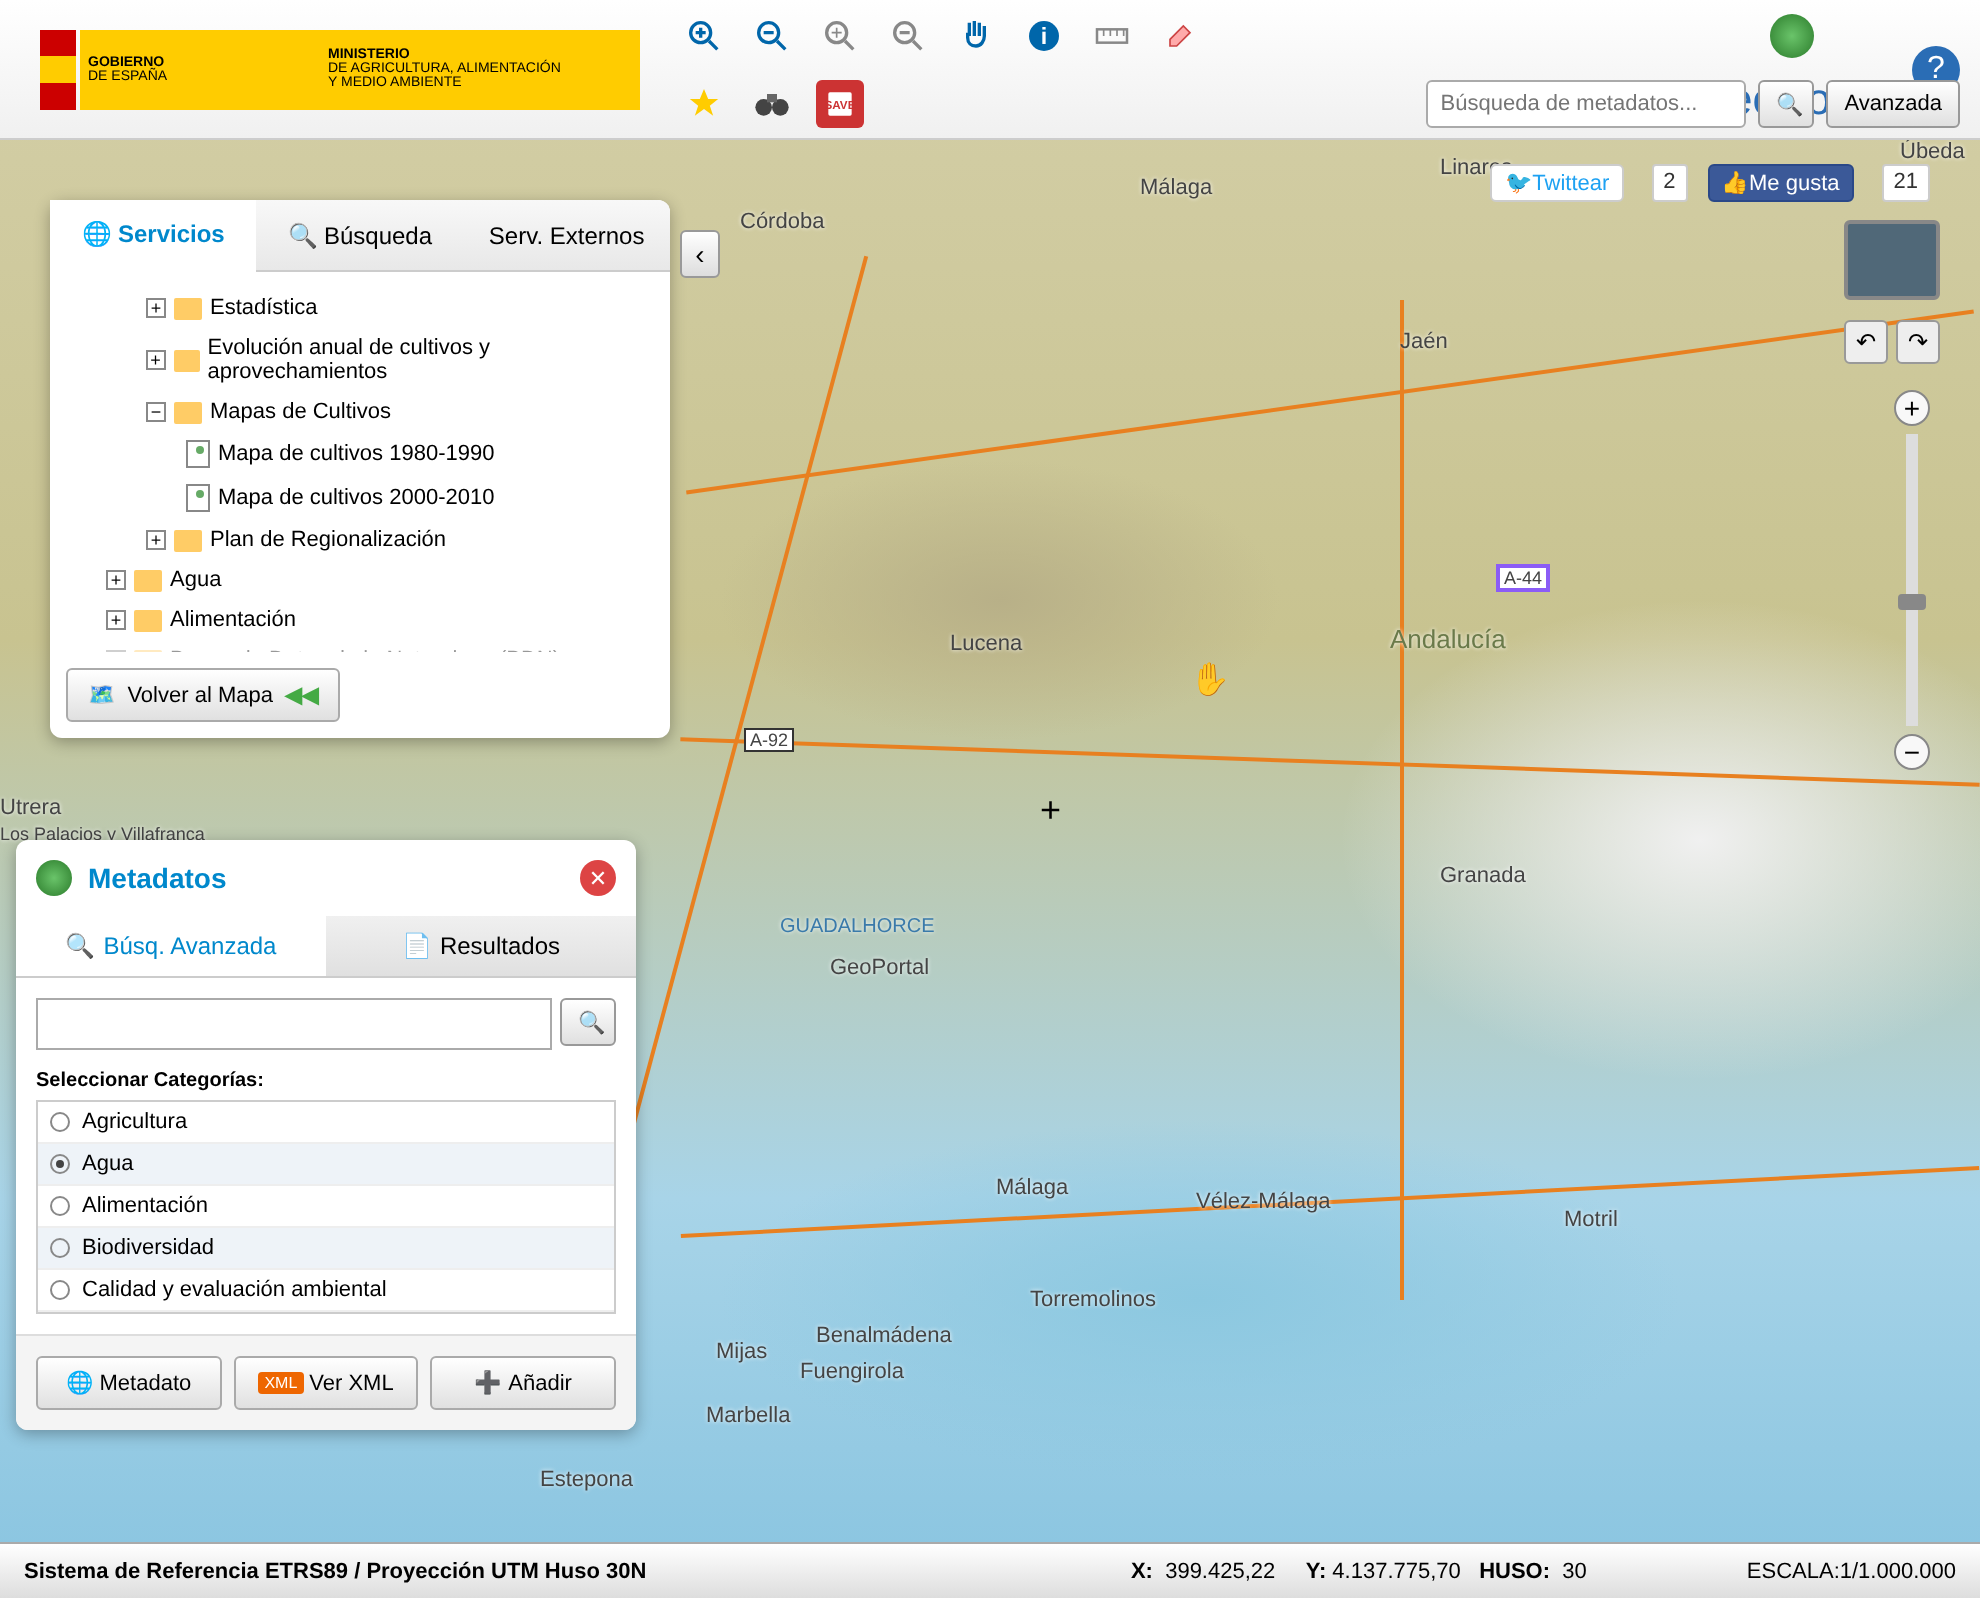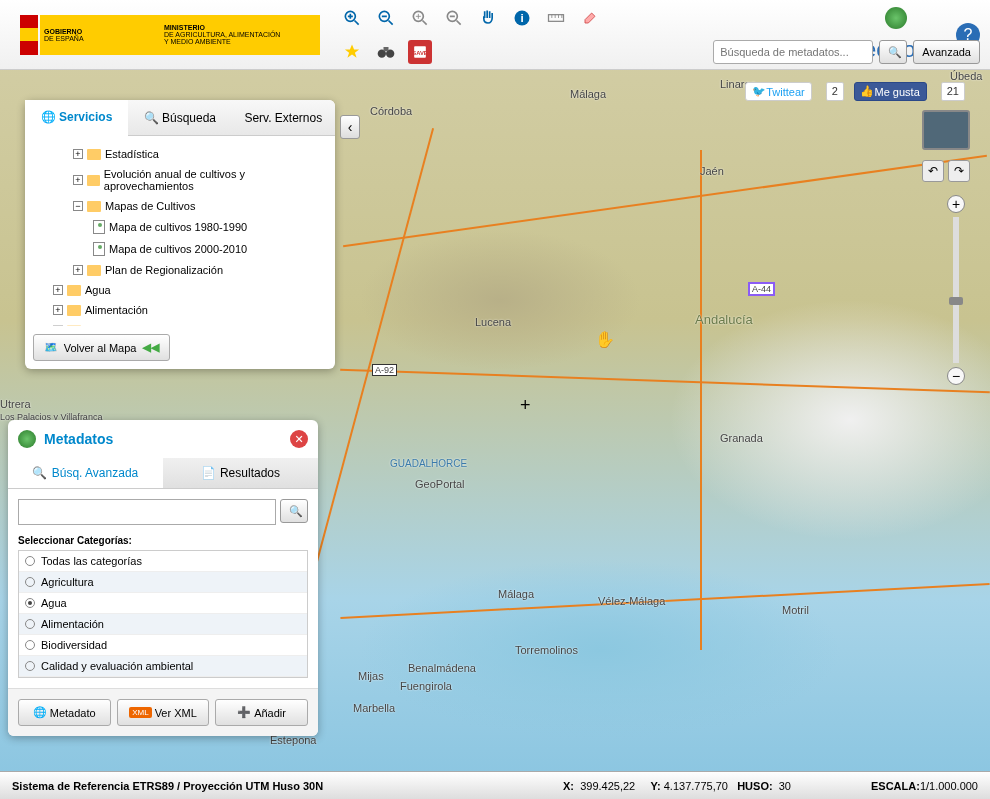--- a/index.html
+++ b/index.html
@@ -94,21 +94,21 @@
 .mini-btn { width:22px; height:22px; background:#eee; border:1px solid #999; border-radius:3px; display:flex; align-items:center; justify-content:center; cursor:pointer; font-size:12px; }
 .zoom-slider { position:absolute; top:195px; right:25px; width:18px; height:190px; z-index:7; display:flex; flex-direction:column; align-items:center; }
 .zoom-btn { width:18px; height:18px; border:1px solid #888; border-radius:50%; background:#f8f8f8; display:flex; align-items:center; justify-content:center; cursor:pointer; font-size:14px; }
 .zoom-track { flex:1; width:6px; background:#ddd; margin:4px 0; position:relative; }
 .zoom-handle { position:absolute; top:80px; left:-4px; width:14px; height:8px; background:#888; border-radius:2px; }
 
 
 .status { position:absolute; bottom:0; left:0; right:0; height:28px; background:linear-gradient(#fff,#ddd); border-top:1px solid #aaa; display:flex; align-items:center; padding:0 12px; font-size:11px; z-index:10; }
 .status .proj { font-weight:bold; }
 .status .coords { margin-left:auto; margin-right:80px; }
-.status .scale-lbl { font-weight:bold; }
+.status .scale-lbl { font-weight:normal; }
 
 .crosshair { position:absolute; top:395px; left:520px; font-size:18px; color:#000; z-index:5; }
 .hand-cursor { position:absolute; top:330px; left:595px; font-size:16px; z-index:5; }
 </style>
 </head>
 <body>
 
 <div class="map-bg">
   <div class="roads">
     <div class="road r1"></div>
@@ -326,24 +326,20 @@
   </div>
   <div class="meta-body">
     <div class="meta-search">
       <input style="">
       <button class="search-btn">🔍</button>
     </div>
     <div class="cat-label">Seleccionar Categorías:</div>
     <div class="cat-list">
       <div class="cat-item">
           <span class="radio"></span>
-          <span>Todas las categorías</span>
-        </div>
-      <div class="cat-item">
-          <span class="radio"></span>
           <span>Agricultura</span>
         </div>
       <div class="cat-item">
           <span class="radio sel"></span>
           <span>Agua</span>
         </div>
       <div class="cat-item">
           <span class="radio"></span>
           <span>Alimentación</span>
         </div>

